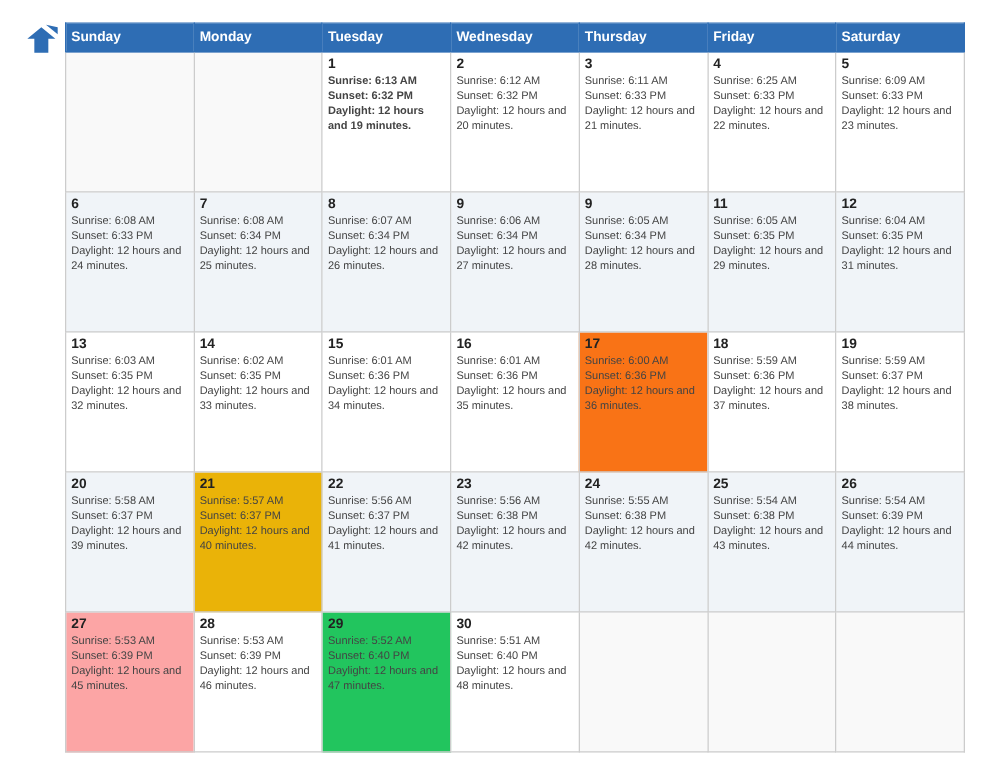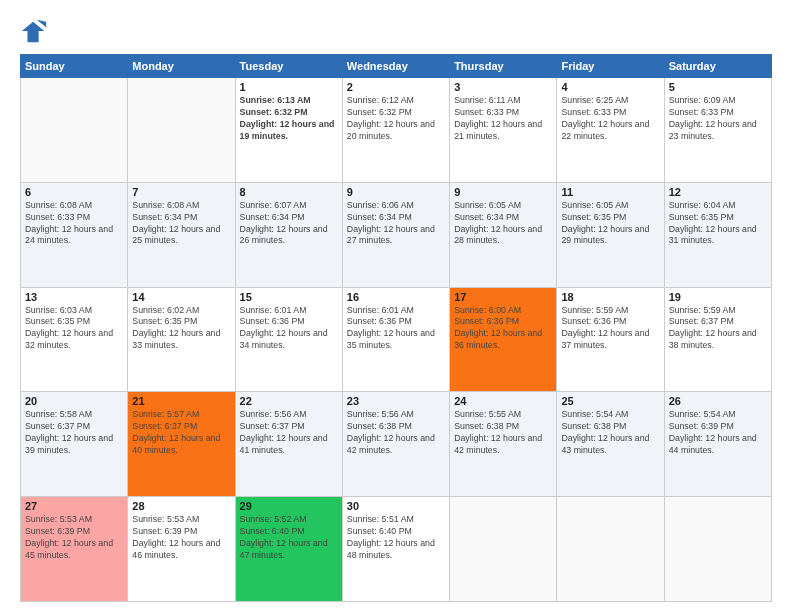--- a/index.html
+++ b/index.html
@@ -8,21 +8,21 @@
       height: 612px;
       background: #fff;
       font-family: Arial, Helvetica, sans-serif;
       overflow: hidden;
     }
     .page {
       width: 792px;
       height: 612px;
       padding: 18px 20px 10px 20px;
       display: flex;
-      flex-direction: column;
+      flex-direction: row;
     }
     .header {
       display: flex;
       align-items: flex-start;
       justify-content: space-between;
       margin-bottom: 8px;
     }
     .logo {
       display: flex;
       align-items: center;
@@ -260,21 +260,21 @@
 Daylight: 12 hours and 38 minutes.</div>
           </td>
         </tr>
         <tr>
           <td style="background: rgb(240, 244, 248);">
             <div class="cell-day">20</div>
             <div class="cell-info" style="white-space: pre-line;">Sunrise: 5:58 AM
 Sunset: 6:37 PM
 Daylight: 12 hours and 39 minutes.</div>
           </td>
-          <td style="background: #f97316;">
+          <td style="background: #eab308;">
             <div class="cell-day">21</div>
             <div class="cell-info" style="white-space: pre-line;">Sunrise: 5:57 AM
 Sunset: 6:37 PM
 Daylight: 12 hours and 40 minutes.</div>
           </td>
           <td style="background: rgb(240, 244, 248);">
             <div class="cell-day">22</div>
             <div class="cell-info" style="white-space: pre-line;">Sunrise: 5:56 AM
 Sunset: 6:37 PM
 Daylight: 12 hours and 41 minutes.</div>

